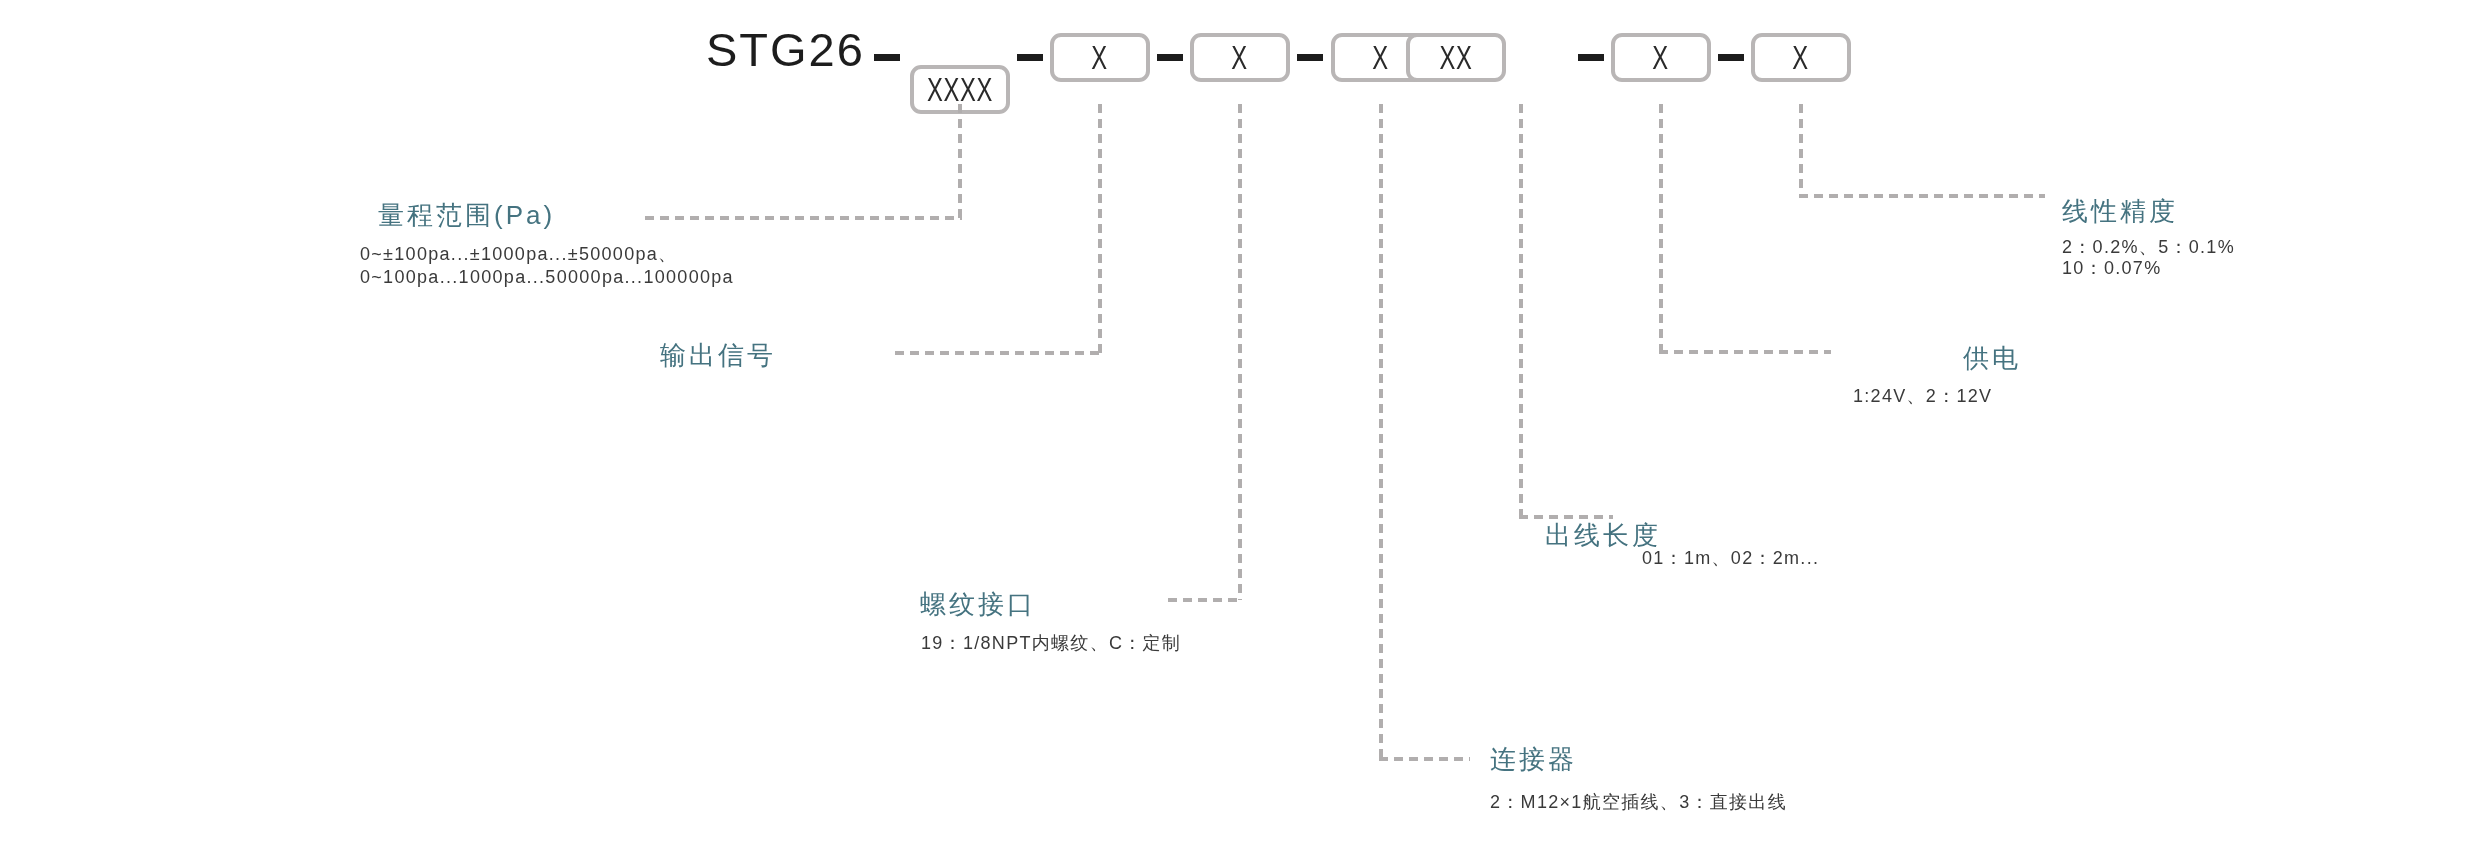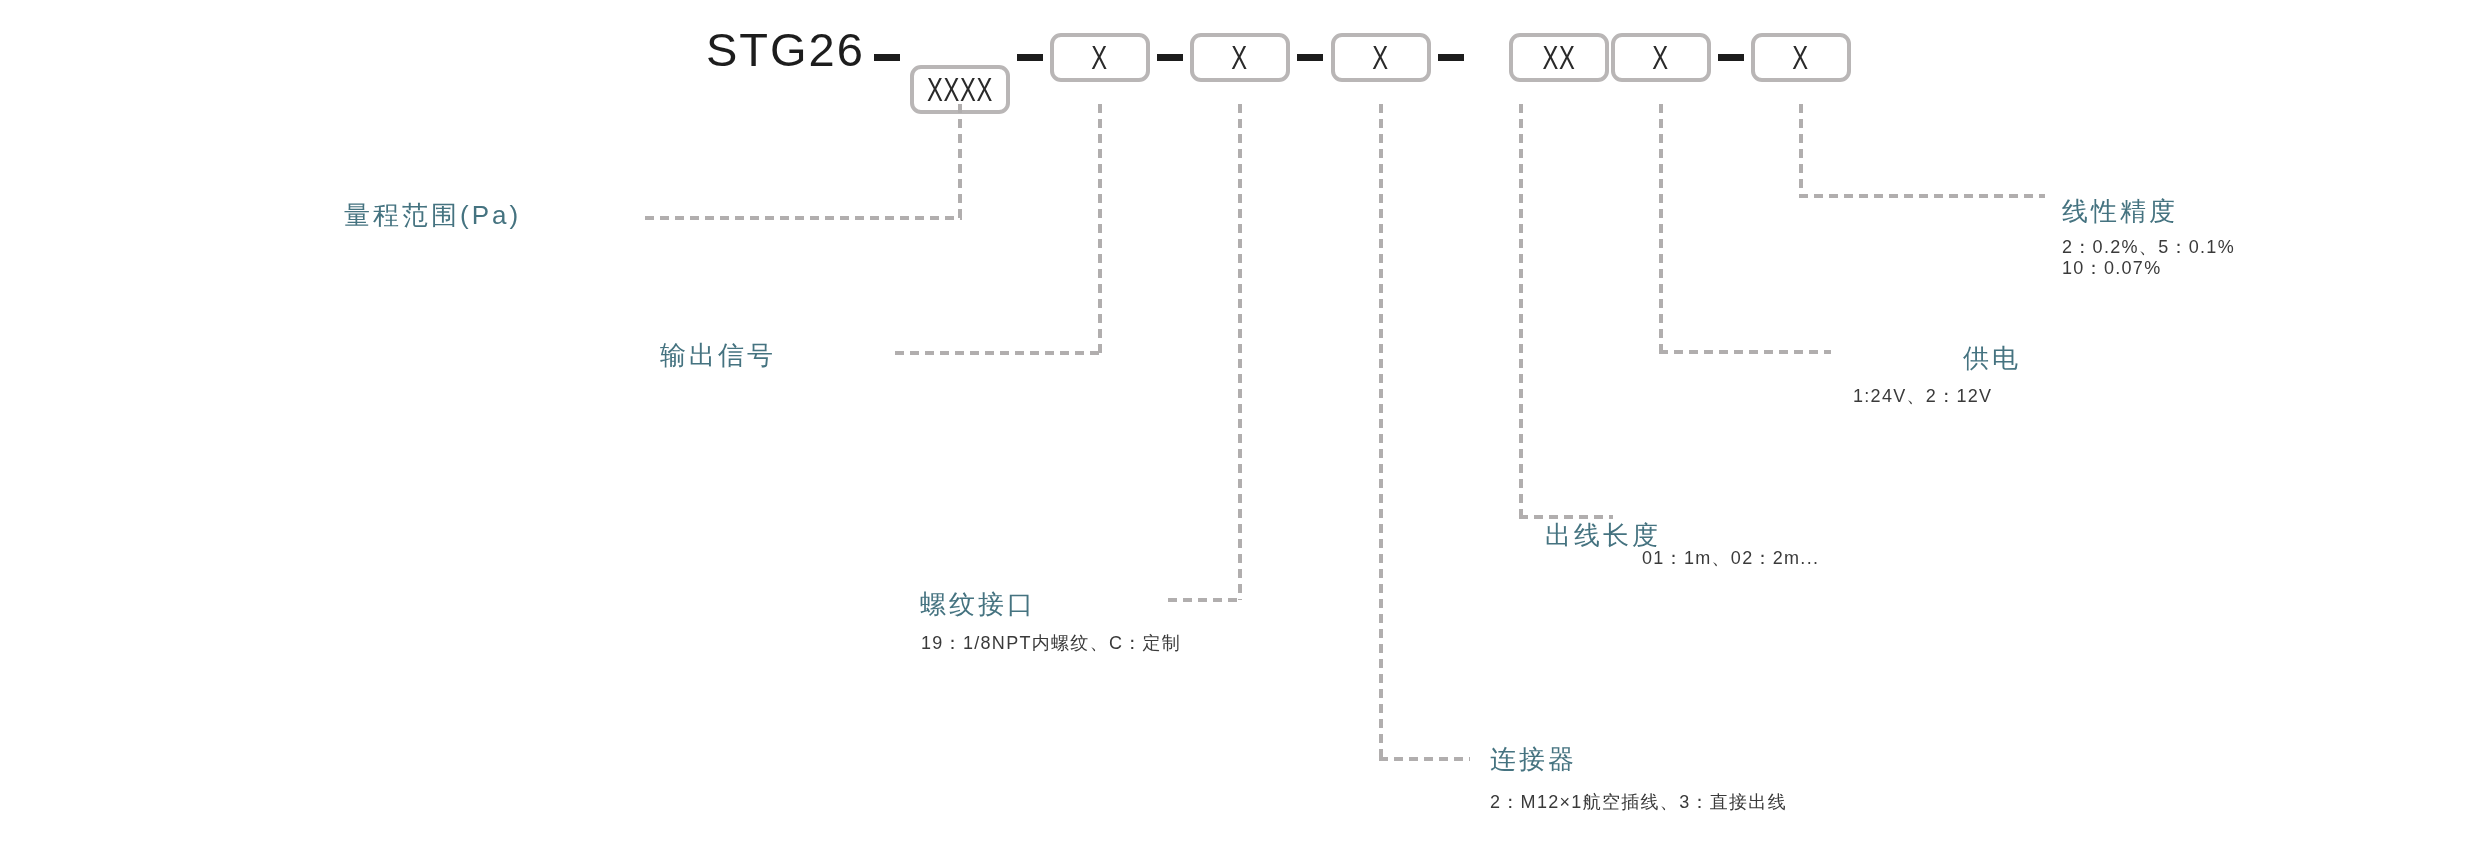--- a/index.html
+++ b/index.html
@@ -50,21 +50,21 @@
     font-size: 33px;
     color: #2a2a2a;
     letter-spacing: 1px;
     transform: scaleX(0.72);
     white-space: nowrap;
   }
   .box-1 { left: 910px; margin-top: 32px; }
   .box-2 { left: 1050px; }
   .box-3 { left: 1190px; }
   .box-4 { left: 1331px; }
-  .box-5 { left: 1509px; }
+  .box-5 { left: 1406px; }
   .box-6 { left: 1611px; }
   .box-7 { left: 1751px; }
 
   
   .black-dash {
     position: absolute;
     top: 54px;
     width: 26px;
     height: 7px;
     background: var(--black-dash, #1d1d1d);
@@ -116,21 +116,21 @@
     white-space: nowrap;
   }
   .sec-body {
     position: absolute;
     font-size: 18px;
     line-height: 23px;
     letter-spacing: 1.3px;
     color: var(--body-text, #3a3a3a);
     white-space: nowrap;
   }
-  .t-range   { left: 344px;  top: 200px; }
+  .t-range   { left: 378px;  top: 200px; }
   .b-range   { left: 360px;  top: 243px; }
   .t-output  { left: 660px;  top: 340px; }
   .b-output  { left: 662px;  top: 400px; }
   .t-thread  { left: 920px;  top: 589px; }
   .b-thread  { left: 921px;  top: 632px; }
   .t-conn    { left: 1490px; top: 744px; }
   .b-conn    { left: 1490px; top: 791px; text-align: center; }
   .t-cable   { left: 1545px; top: 503px; margin-top: 17px; }
   .b-cable   { left: 1642px; top: 547px; }
   .t-power   { left: 1963px; top: 343px; }
@@ -185,20 +185,24 @@
 
   <div class="h-dash h1"></div>
   <div class="h-dash h2"></div>
   <div class="h-dash h3"></div>
   <div class="h-dash h4"></div>
   <div class="h-dash h5"></div>
   <div class="h-dash h6"></div>
   <div class="h-dash h7"></div>
 
   <div class="sec-title t-range">量程范围(Pa)</div>
+  <div class="sec-body b-range">
+    <div>0~±100pa...±1000pa...±50000pa、</div>
+    <div>0~100pa...1000pa...50000pa...100000pa</div>
+  </div>
 
   <div class="sec-title t-output">输出信号</div>
 
   <div class="sec-title t-thread">螺纹接口</div>
   <div class="sec-body b-thread">
     <div>19：1/8NPT内螺纹、C：定制</div>
   </div>
 
   <div class="sec-title t-conn">连接器</div>
   <div class="sec-body b-conn">

